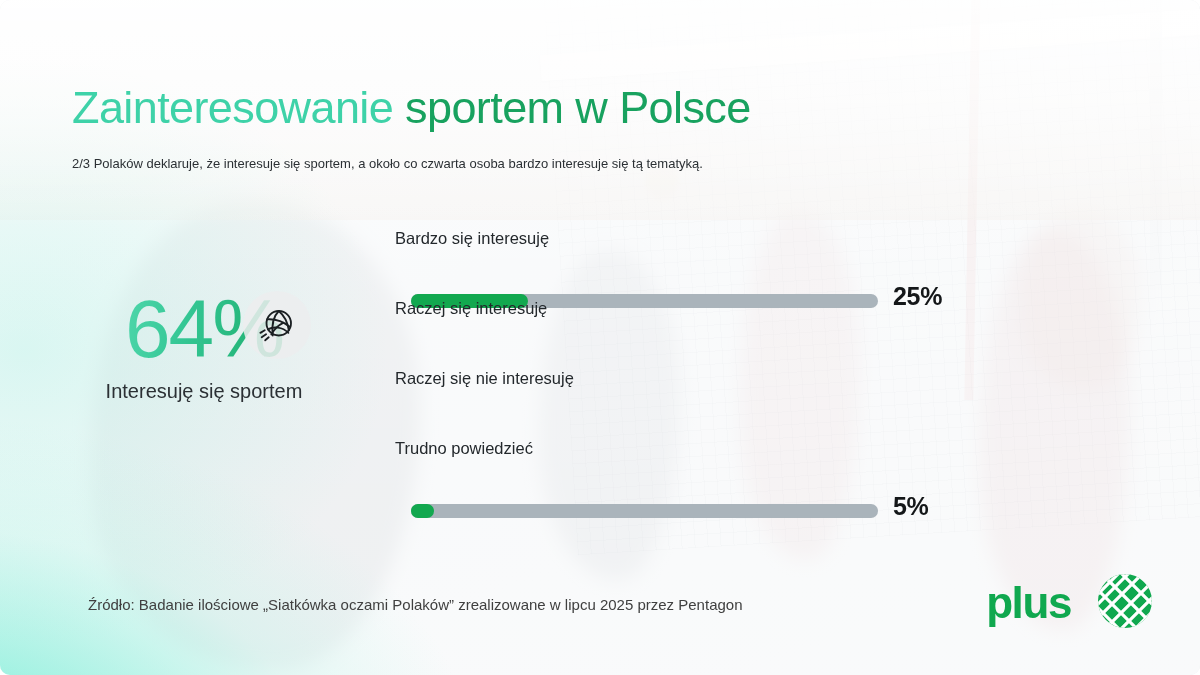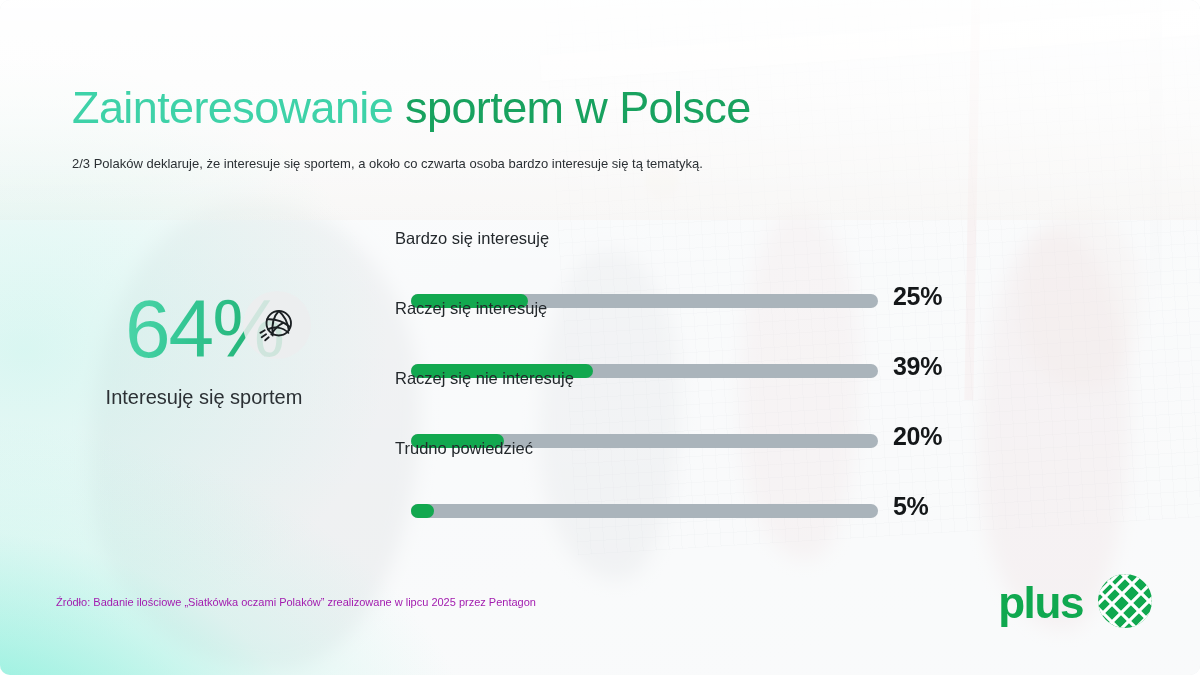--- a/index.html
+++ b/index.html
@@ -134,21 +134,21 @@
     line-height: 86px;
     font-weight: 400;
     letter-spacing: -2px;
     background: linear-gradient(100deg, #63e3bd 0%, #35c795 42%, #0f9f55 100%);
     -webkit-background-clip: text;
     background-clip: text;
     color: transparent;
     -webkit-text-fill-color: transparent;
   }
   .big-caption {
-    margin-top: 12px;
+    margin-top: 6px;
     font-size: 20px;
     line-height: 27px;
     color: #2b3034;
     font-weight: 400;
   }
   .ball-badge {
     position: absolute;
     left: 243px;
     top: 291px;
     width: 68px;
@@ -206,33 +206,33 @@
     top: -8px;
     font-size: 25px;
     font-weight: 700;
     color: #141719;
     letter-spacing: -0.3px;
   }
 
   
   .source {
     position: absolute;
-    left: 56px;
+    left: 88px;
     top: 596px;
-    font-size: 11px;
-    color: #a21caf;
+    font-size: 15px;
+    color: #404040;
     white-space: nowrap;
   }
   .logo {
     position: absolute;
     right: 46px;
     top: 572px;
     display: flex;
     align-items: center;
-    gap: 13px;
+    gap: 25px;
   }
   .logo-word {
     font-size: 44px;
     font-weight: 700;
     color: #10a84f;
     letter-spacing: -1.4px;
     line-height: 44px;
   }
 </style>
 </head>
@@ -290,36 +290,24 @@
         <div class="bar-line">
           <div class="bar-track">
             <div class="bar-fill" style="width: 25%;"></div>
           </div>
           <div class="bar-value">25%</div>
         </div>
       </div>
 
       <div class="bar-row">
         <div class="bar-label"><b>Raczej</b><span> się interesuję</span></div>
-        <div class="bar-line">
-          <div class="bar-track">
-            <div class="bar-fill" style="width: 39%;"></div>
-          </div>
-          <div class="bar-value">39%</div>
-        </div>
       </div>
 
       <div class="bar-row">
         <div class="bar-label"><span>Raczej się </span><b>nie interesuję</b></div>
-        <div class="bar-line">
-          <div class="bar-track">
-            <div class="bar-fill" style="width: 20%;"></div>
-          </div>
-          <div class="bar-value">20%</div>
-        </div>
       </div>
 
 
       <div class="bar-row">
         <div class="bar-label"><span>Trudno powiedzieć</span></div>
         <div class="bar-line">
           <div class="bar-track">
             <div class="bar-fill" style="width: 5%;"></div>
           </div>
           <div class="bar-value">5%</div>

